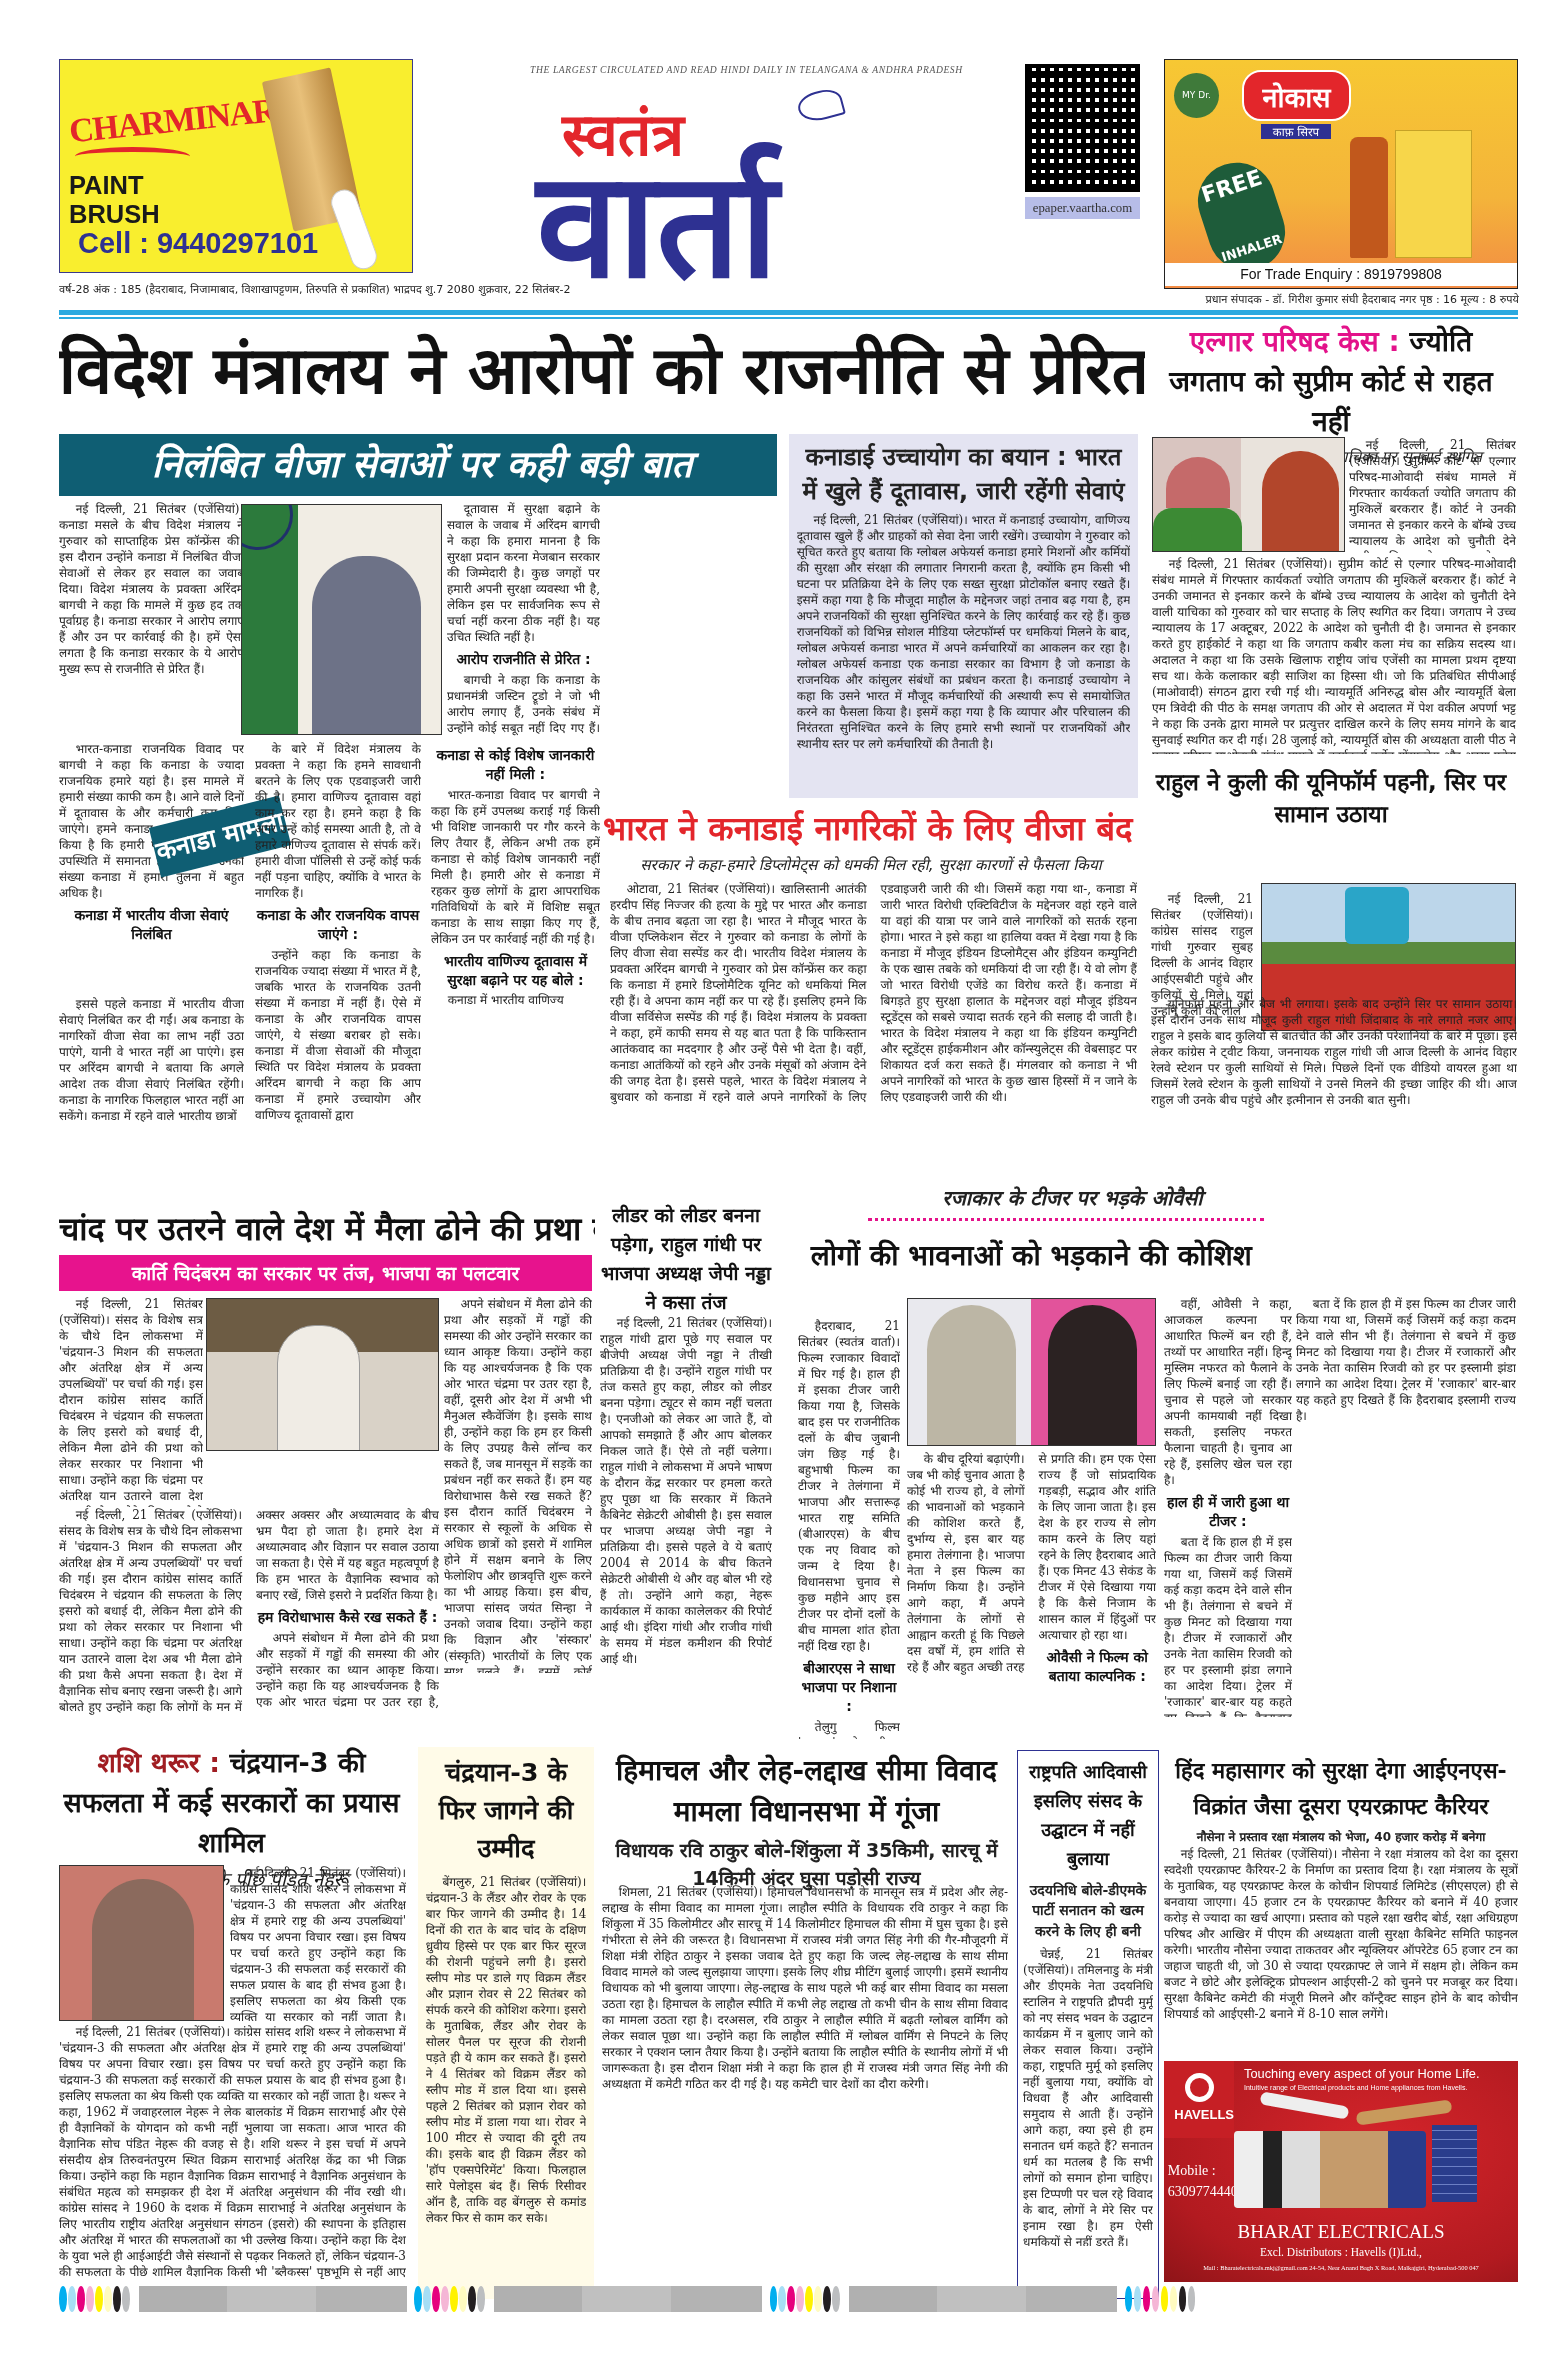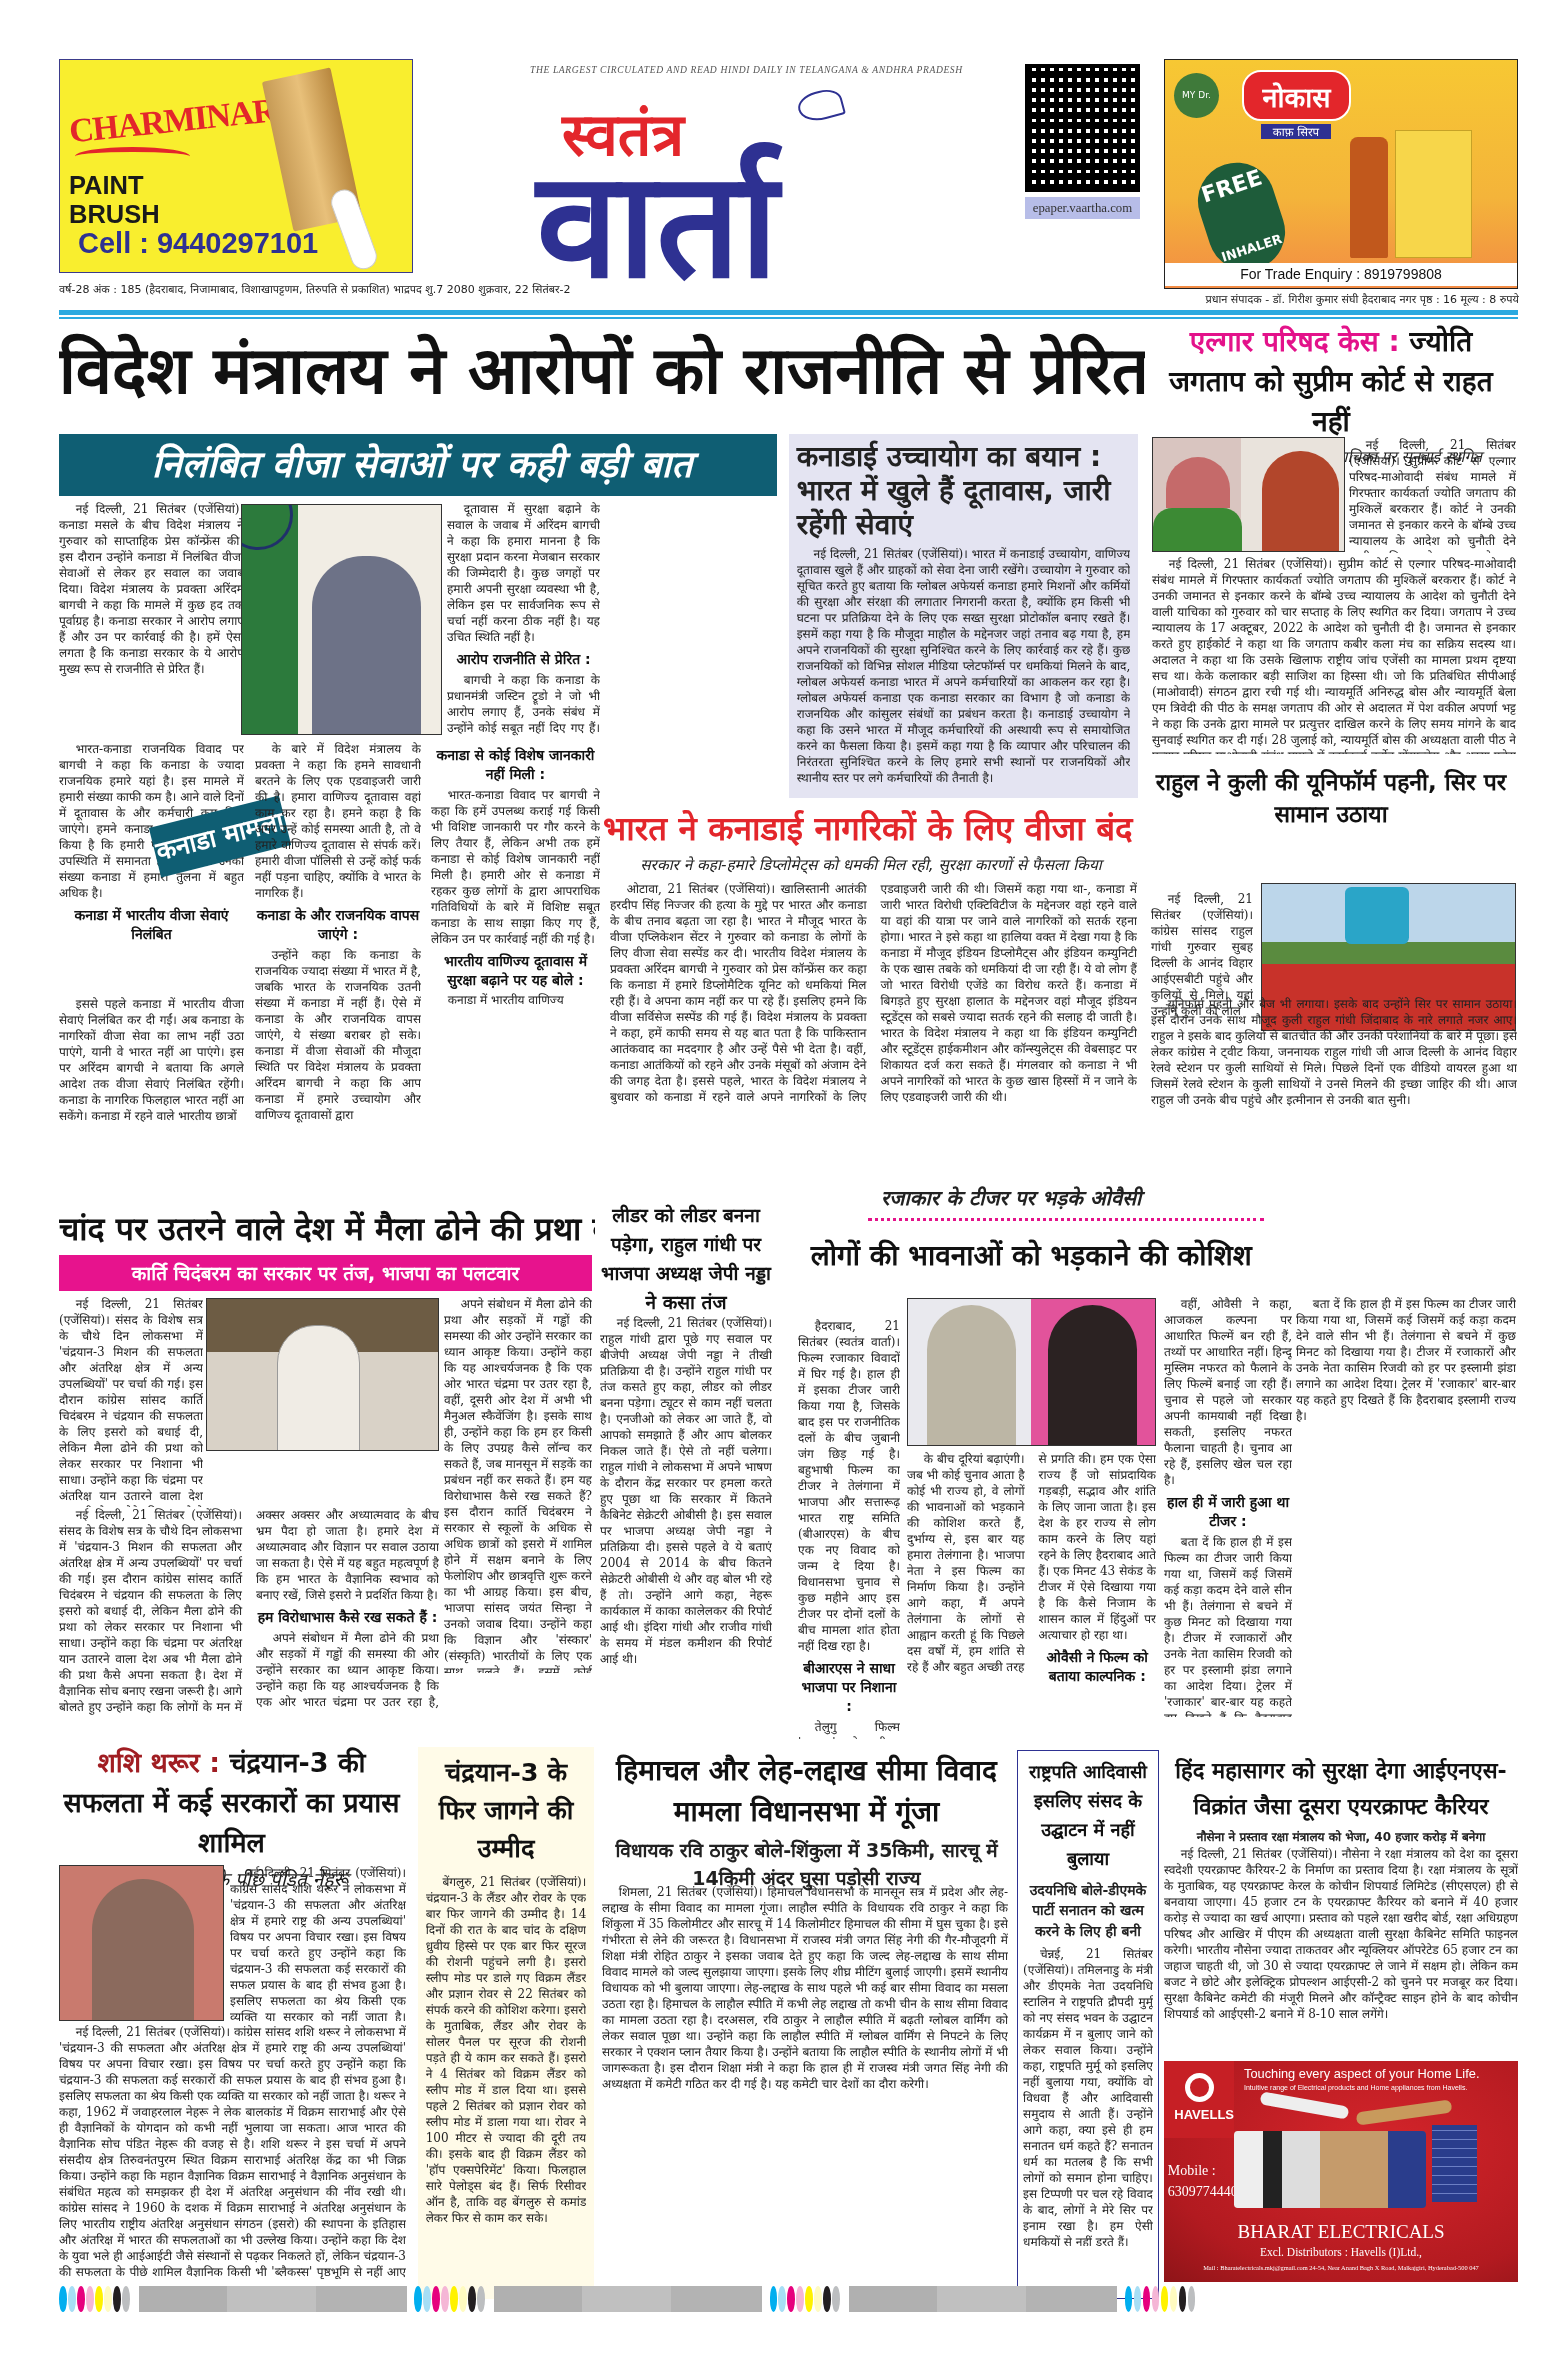--- a/index.html
+++ b/index.html
@@ -112,21 +112,21 @@
   <p>उन्होंने कहा कि कनाडा के राजनयिक ज्यादा संख्या में भारत में है, जबकि भारत के राजनयिक उतनी संख्या में कनाडा में नहीं हैं। ऐसे में कनाडा के और राजनयिक वापस जाएंगे, ये संख्या बराबर हो सके। कनाडा में वीजा सेवाओं की मौजूदा स्थिति पर विदेश मंत्रालय के प्रवक्ता अरिंदम बागची ने कहा कि आप कनाडा में हमारे उच्चायोग और वाणिज्य दूतावासों द्वारा</p>
 </div>
 <div class="abs body-text" style="left:431px;top:741px;width:169px;height:406px;">
   <div class="sub-head">कनाडा से कोई विशेष जानकारी नहीं मिली :</div>
   <p>भारत-कनाडा विवाद पर बागची ने कहा कि हमें उपलब्ध कराई गई किसी भी विशिष्ट जानकारी पर गौर करने के लिए तैयार हैं, लेकिन अभी तक हमें कनाडा से कोई विशेष जानकारी नहीं मिली है। हमारी ओर से कनाडा में रहकर कुछ लोगों के द्वारा आपराधिक गतिविधियों के बारे में विशिष्ट सबूत कनाडा के साथ साझा किए गए हैं, लेकिन उन पर कार्रवाई नहीं की गई है।</p>
   <div class="sub-head">भारतीय वाणिज्य दूतावास में सुरक्षा बढ़ाने पर यह बोले :</div>
   <p>कनाडा में भारतीय वाणिज्य</p>
 </div>
 
 <div class="abs lavender" style="left:789px;top:434px;width:349px;height:364px;padding:6.4px 7.7px;">
-  <div style="font-size:28px;line-height:34px;text-align:left;font-weight:bold;color:#222;">कनाडाई उच्चायोग का बयान : भारत में खुले हैं दूतावास, जारी रहेंगी सेवाएं</div>
+  <div style="font-size:24px;line-height:34px;text-align:center;font-weight:bold;color:#222;">कनाडाई उच्चायोग का बयान : भारत में खुले हैं दूतावास, जारी रहेंगी सेवाएं</div>
   <div class="body-text" style="margin-top:3.8px;height:249px;">
     <p>नई दिल्ली, 21 सितंबर (एजेंसियां)। भारत में कनाडाई उच्चायोग, वाणिज्य दूतावास खुले हैं और ग्राहकों को सेवा देना जारी रखेंगे। उच्चायोग ने गुरुवार को सूचित करते हुए बताया कि ग्लोबल अफेयर्स कनाडा हमारे मिशनों और कर्मियों की सुरक्षा और संरक्षा की लगातार निगरानी करता है, क्योंकि हम किसी भी घटना पर प्रतिक्रिया देने के लिए एक सख्त सुरक्षा प्रोटोकॉल बनाए रखते हैं। इसमें कहा गया है कि मौजूदा माहौल के मद्देनजर जहां तनाव बढ़ गया है, हम अपने राजनयिकों की सुरक्षा सुनिश्चित करने के लिए कार्रवाई कर रहे हैं। कुछ राजनयिकों को विभिन्न सोशल मीडिया प्लेटफॉर्म्स पर धमकियां मिलने के बाद, ग्लोबल अफेयर्स कनाडा भारत में अपने कर्मचारियों का आकलन कर रहा है। ग्लोबल अफेयर्स कनाडा एक कनाडा सरकार का विभाग है जो कनाडा के राजनयिक और कांसुलर संबंधों का प्रबंधन करता है। कनाडाई उच्चायोग ने कहा कि उसने भारत में मौजूद कर्मचारियों की अस्थायी रूप से समायोजित करने का फैसला किया है। इसमें कहा गया है कि व्यापार और परिचालन की निरंतरता सुनिश्चित करने के लिए हमारे सभी स्थानों पर राजनयिकों और स्थानीय स्तर पर लगे कर्मचारियों की तैनाती है।</p>
   </div>
 </div>
 
 <div class="abs headline" style="left:603px;top:806px;width:536px;font-size:33px;line-height:46px;color:#e3262b;">भारत ने कनाडाई नागरिकों के लिए वीजा बंद किया</div>
 <div class="abs" style="left:603px;top:854px;width:536px;font-size:15.3px;font-style:italic;text-align:center;color:#222;white-space:nowrap;overflow:hidden;">सरकार ने कहा-हमारे डिप्लोमेट्स को धमकी मिल रही, सुरक्षा कारणों से फैसला किया</div>
 <div class="abs body-text cols2" style="left:610px;top:881px;width:527px;height:268px;">
   <p>ओटावा, 21 सितंबर (एजेंसियां)। खालिस्तानी आतंकी हरदीप सिंह निज्जर की हत्या के मुद्दे पर भारत और कनाडा के बीच तनाव बढ़ता जा रहा है। भारत ने मौजूद भारत के वीजा एप्लिकेशन सेंटर ने गुरुवार को कनाडा के लोगों के लिए वीजा सेवा सस्पेंड कर दी। भारतीय विदेश मंत्रालय के प्रवक्ता अरिंदम बागची ने गुरुवार को प्रेस कॉन्फ्रेंस कर कहा कि कनाडा में हमारे डिप्लोमैटिक यूनिट को धमकियां मिल रही हैं। वे अपना काम नहीं कर पा रहे हैं। इसलिए हमने कि वीजा सर्विसेज सस्पेंड की गई हैं। विदेश मंत्रालय के प्रवक्ता ने कहा, हमें काफी समय से यह बात पता है कि पाकिस्तान आतंकवाद का मददगार है और उन्हें पैसे भी देता है। वहीं, कनाडा आतंकियों को रहने और उनके मंसूबों को अंजाम देने की जगह देता है। इससे पहले, भारत के विदेश मंत्रालय ने बुधवार को कनाडा में रहने वाले अपने नागरिकों के लिए एडवाइजरी जारी की थी। जिसमें कहा गया था-, कनाडा में जारी भारत विरोधी एक्टिविटीज के मद्देनजर वहां रहने वाले या वहां की यात्रा पर जाने वाले नागरिकों को सतर्क रहना होगा। भारत ने इसे कहा था हालिया वक्त में देखा गया है कि कनाडा में मौजूद इंडियन डिप्लोमैट्स और इंडियन कम्युनिटी के एक खास तबके को धमकियां दी जा रही हैं। ये वो लोग हैं जो भारत विरोधी एजेंडे का विरोध करते हैं। कनाडा में बिगड़ते हुए सुरक्षा हालात के मद्देनजर वहां मौजूद इंडियन स्टूडेंट्स को सबसे ज्यादा सतर्क रहने की सलाह दी जाती है। भारत के विदेश मंत्रालय ने कहा था कि इंडियन कम्युनिटी और स्टूडेंट्स हाईकमीशन और कॉन्स्युलेट्स की वेबसाइट पर शिकायत दर्ज करा सकते हैं। मंगलवार को कनाडा ने भी अपने नागरिकों को भारत के कुछ खास हिस्सों में न जाने के लिए एडवाइजरी जारी की थी।</p>
 </div>
@@ -178,21 +178,21 @@
   <p>नई दिल्ली, 21 सितंबर (एजेंसियां)। संसद के विशेष सत्र के चौथे दिन लोकसभा में 'चंद्रयान-3 मिशन की सफलता और अंतरिक्ष क्षेत्र में अन्य उपलब्धियों' पर चर्चा की गई। इस दौरान कांग्रेस सांसद कार्ति चिदंबरम ने चंद्रयान की सफलता के लिए इसरो को बधाई दी, लेकिन मैला ढोने की प्रथा को लेकर सरकार पर निशाना भी साधा। उन्होंने कहा कि चंद्रमा पर अंतरिक्ष यान उतारने वाला देश अब भी मैला ढोने की प्रथा कैसे अपना सकता है। देश में वैज्ञानिक सोच बनाए रखना जरूरी है। आगे बोलते हुए उन्होंने कहा कि लोगों के मन में अक्सर अक्सर और अध्यात्मवाद के बीच भ्रम पैदा हो जाता है। हमारे देश में अध्यात्मवाद और विज्ञान पर सवाल उठाया जा सकता है। ऐसे में यह बहुत महत्वपूर्ण है कि हम भारत के वैज्ञानिक स्वभाव को बनाए रखें, जिसे इसरो ने प्रदर्शित किया है।</p>
   <div class="sub-head">हम विरोधाभास कैसे रख सकते हैं :</div>
   <p>अपने संबोधन में मैला ढोने की प्रथा और सड़कों में गड्ढों की समस्या की ओर उन्होंने सरकार का ध्यान आकृष्ट किया। उन्होंने कहा कि यह आश्चर्यजनक है कि एक ओर भारत चंद्रमा पर उतर रहा है, वहीं, दूसरी ओर देश में अभी भी मैनुअल स्कैवेंजिंग है। इसके साथ ही, उन्होंने कहा कि हम हर किसी के लिए उपग्रह कैसे लॉन्च कर सकते हैं, जब मानसून में सड़कें का प्रबंधन नहीं कर सकते हैं। हम यह विरोधाभास कैसे रख सकते हैं? इस दौरान कार्ति चिदंबरम ने सरकार से स्कूलों के अधिक से अधिक छात्रों को इसरो में शामिल होने में सक्षम बनाने के लिए फेलोशिप और छात्रवृत्ति शुरू करने का भी आग्रह किया। इस बीच, भाजपा सांसद जयंत सिन्हा ने उनको जवाब दिया। उन्होंने कहा कि विज्ञान और 'संस्कार' (संस्कृति) भारतीयों के लिए एक साथ चलते हैं। इसमें कोई विरोधाभास नहीं है।</p>
 </div>
 
 <div class="abs" style="left:600px;top:1201px;width:172px;font-size:19px;line-height:29px;text-align:center;font-weight:bold;color:#111;">लीडर को लीडर बनना पड़ेगा, राहुल गांधी पर भाजपा अध्यक्ष जेपी नड्डा ने कसा तंज</div>
 <div class="abs body-text" style="left:600px;top:1315px;width:172px;height:402px;">
   <p>नई दिल्ली, 21 सितंबर (एजेंसियां)। राहुल गांधी द्वारा पूछे गए सवाल पर बीजेपी अध्यक्ष जेपी नड्डा ने तीखी प्रतिक्रिया दी है। उन्होंने राहुल गांधी पर तंज कसते हुए कहा, लीडर को लीडर बनना पड़ेगा। ट्यूटर से काम नहीं चलता है। एनजीओ को लेकर आ जाते हैं, वो आपको समझाते हैं और आप बोलकर निकल जाते हैं। ऐसे तो नहीं चलेगा। राहुल गांधी ने लोकसभा में अपने भाषण के दौरान केंद्र सरकार पर हमला करते हुए पूछा था कि सरकार में कितने कैबिनेट सेक्रेटरी ओबीसी है। इस सवाल पर भाजपा अध्यक्ष जेपी नड्डा ने प्रतिक्रिया दी। इससे पहले वे ये बताएं 2004 से 2014 के बीच कितने सेक्रेटरी ओबीसी थे और वह बोल भी रहे हैं तो। उन्होंने आगे कहा, नेहरू कार्यकाल में काका कालेलकर की रिपोर्ट आई थी। इंदिरा गांधी और राजीव गांधी के समय में मंडल कमीशन की रिपोर्ट आई थी।</p>
 </div>
 
-<div class="abs" style="left:881px;top:1183px;width:383px;font-size:20.4px;font-style:italic;font-weight:bold;text-align:left;color:#222;">रजाकार के टीजर पर भड़के ओवैसी</div>
+<div class="abs" style="left:881px;top:1183px;width:383px;font-size:20.4px;font-style:italic;font-weight:bold;text-align:center;color:#222;">रजाकार के टीजर पर भड़के ओवैसी</div>
 <div class="abs" style="left:868px;top:1218px;width:396px;border-top:3.2px dotted #e3128a;"></div>
 <div class="abs headline" style="left:798px;top:1225px;width:722px;font-size:28px;line-height:61px;text-align:left;padding-left:12.8px;">लोगों की भावनाओं को भड़काने की कोशिश</div>
 <div class="abs body-text" style="left:798px;top:1296px;width:102px;height:421px;margin-top:22px;">
   <p>हैदराबाद, 21 सितंबर (स्वतंत्र वार्ता)। फिल्म रजाकार विवादों में घिर गई है। हाल ही में इसका टीजर जारी किया गया है, जिसके बाद इस पर राजनीतिक दलों के बीच जुबानी जंग छिड़ गई है। बहुभाषी फिल्म का टीजर ने तेलंगाना में भाजपा और सत्तारूढ़ भारत राष्ट्र समिति (बीआरएस) के बीच एक नए विवाद को जन्म दे दिया है। विधानसभा चुनाव से कुछ महीने आए इस टीजर पर दोनों दलों के बीच मामला शांत होता नहीं दिख रहा है।</p>
   <div class="sub-head">बीआरएस ने साधा भाजपा पर निशाना :</div>
   <p>तेलुगु फिल्म 'रजाकर' के टीजर रिलीज पर अब एआईएमआईएम प्रमुख और सांसद असदुद्दीन ओवैसी ने प्रतिक्रिया दी है। कविता ने इस पर बात करते हुए कहा, बीजेपी ने उन्होंने कहा कि जो ध्रुवीकरण करने वाली फिल्में बन रही हैं, लोगों</p>
 </div>
 <div class="photo" style="left:907px;top:1298px;width:249px;height:148px;background:linear-gradient(90deg,#e9e9ee 0 50%,#e2539b 50% 100%);">
   <div style="position:absolute;left:19px;top:6.4px;width:89px;height:142px;background:#bcb6a5;border-radius:45px 45px 0 0;"></div>
   <div style="position:absolute;left:140px;top:6.4px;width:89px;height:142px;background:#2b2222;border-radius:45px 45px 0 0;"></div>

